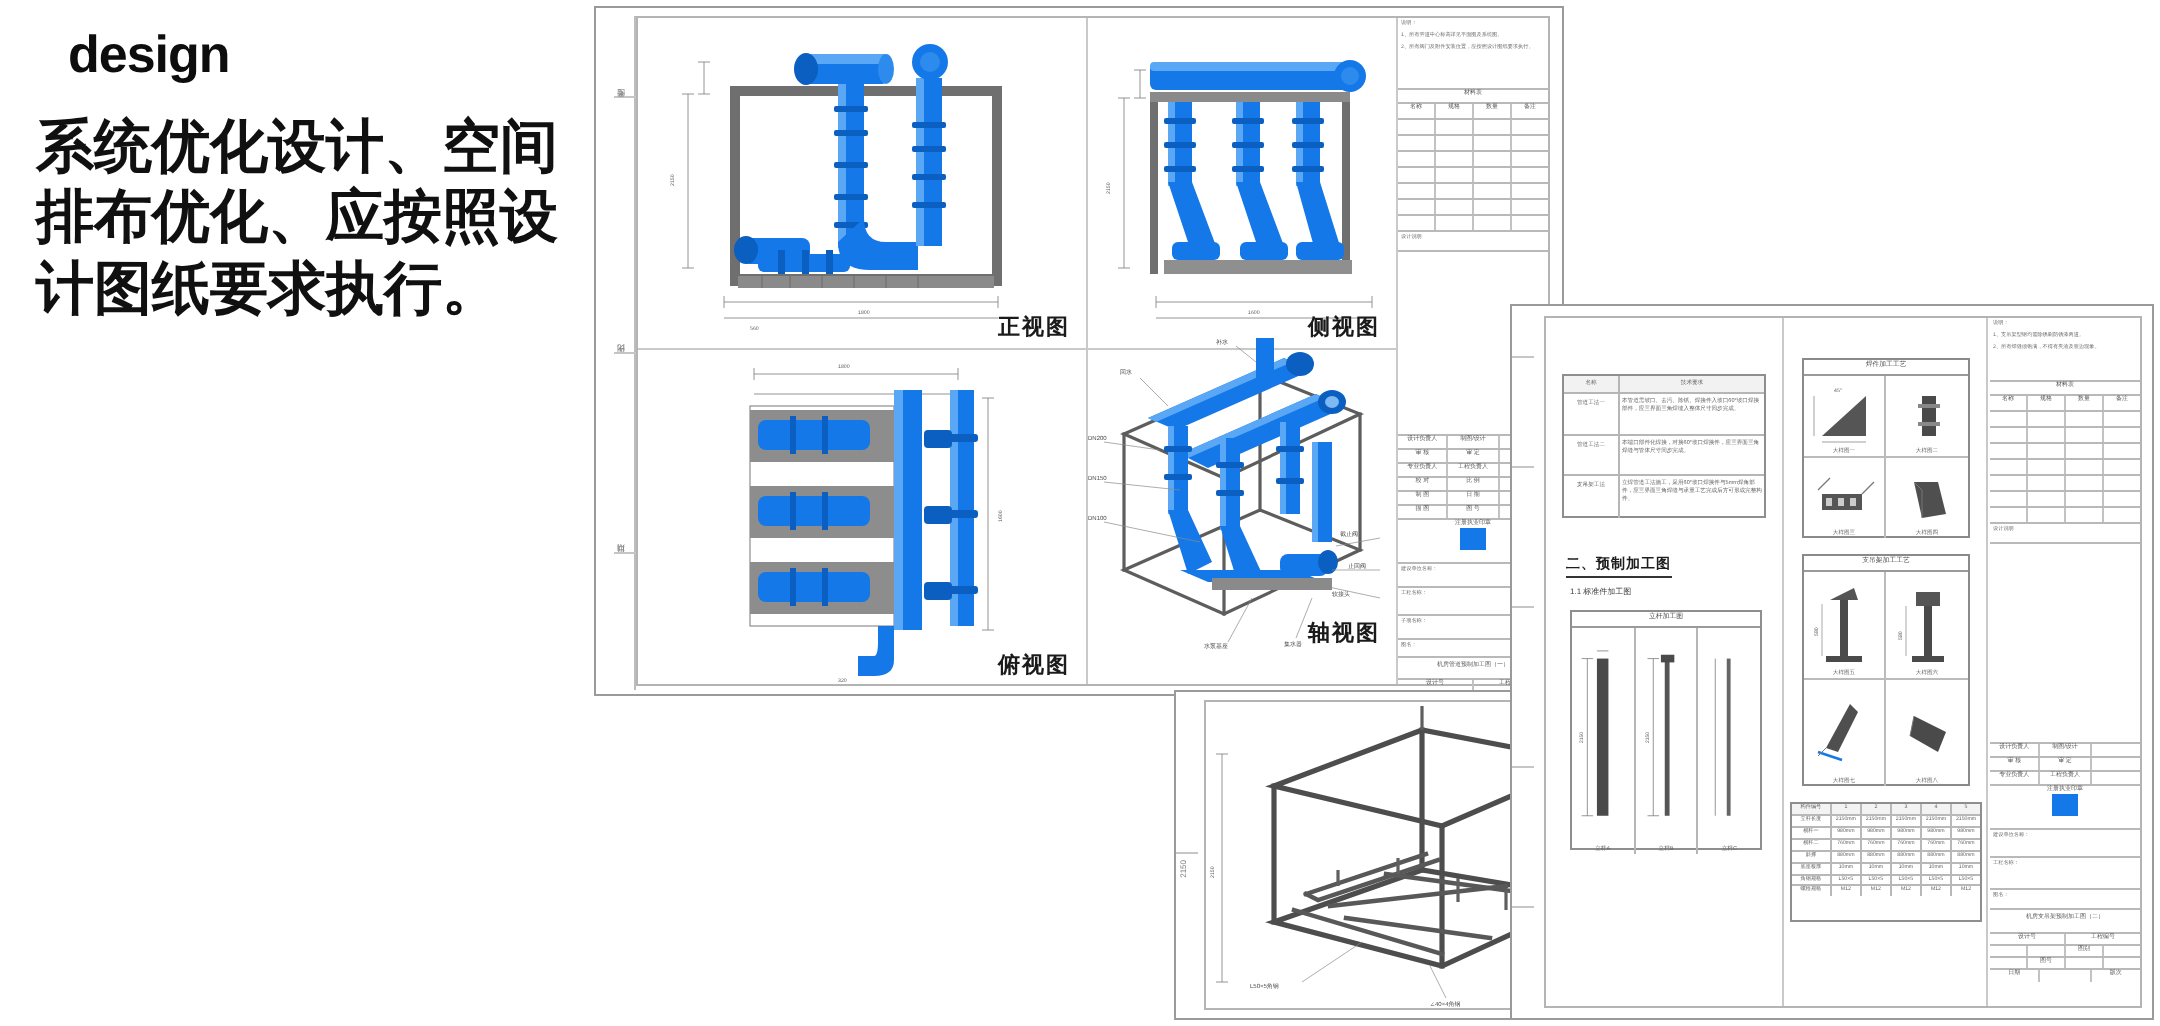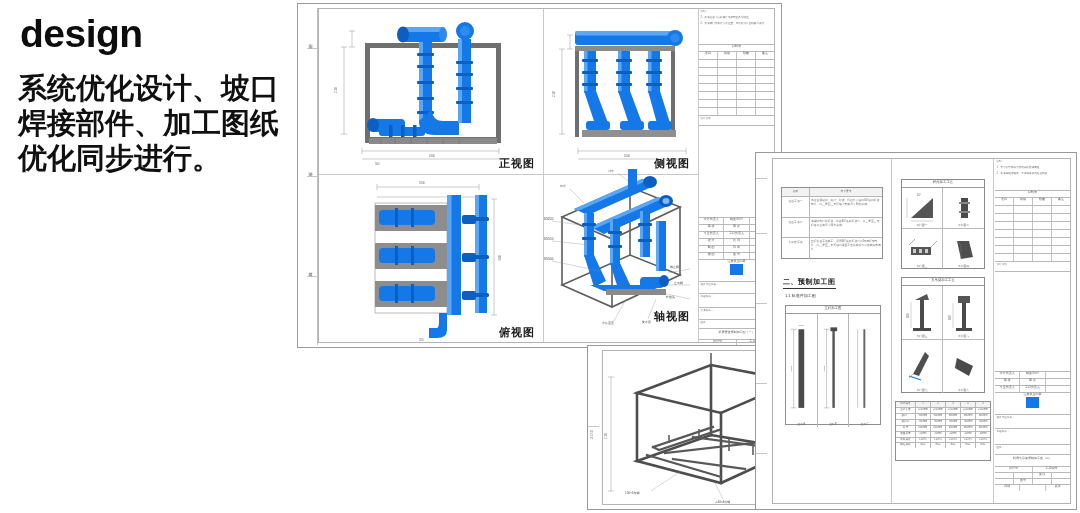--- a/index.html
+++ b/index.html
@@ -15,21 +15,21 @@
   .text-panel{
     position:absolute;left:18px;top:12px;width:268px;height:330px;
   }
   .t-line{
     font-weight:bold;color:#0d0d0d;line-height:1.04;
     letter-spacing:0px;white-space:nowrap;
   }
   .t-cn-title{font-size:41px;margin:0 0 2px 0;}
   .t-en1{font-size:39px;margin:4px 0 0 0;letter-spacing:-0.5px;}
   .t-en1 .cap{color:#ee1111;}
-  .t-en2{font-size:39px;margin:2px 0 0 2px;letter-spacing:-0.5px;}
+  .t-en2{font-size:26px;margin:2px 0 0 16px;letter-spacing:-0.5px;}
   .t-sub{
     margin-top:16px;font-size:29px;font-weight:bold;color:#101010;
     line-height:1.22;width:262px;
   }
 
   
   .sheet{position:absolute;background:#fff;border:1px solid #9a9a9a;box-sizing:border-box;}
   .sheet-inner{position:absolute;border:1px solid #b4b4b4;box-sizing:border-box;}
 
   
@@ -105,21 +105,21 @@
   .dimtxt{font-size:2.6px;fill:#5d5d5d;font-family:"Liberation Sans",sans-serif;}
   .calltxt{font-size:3px;fill:#4a4a4a;font-family:"Liberation Sans",sans-serif;}
 </style>
 </head>
 <body>
 
 <div class="stage">
 
   <div class="text-panel">
     <div class="t-line t-en2">design</div>
-    <div class="t-sub">系统优化设计、坡口焊接部件、加工图纸优化同步进行。</div>
+    <div class="t-sub">系统优化设计、空间排布优化、应按照设计图纸要求执行。</div>
   </div>
 
   <div class="sheet" id="sheet1">
     <div class="margin-strip">
       <div class="strip-tick" style="top:40px;"></div>
       <div class="strip-tick" style="top:168px;"></div>
       <div class="strip-tick" style="top:268px;"></div>
       <div class="strip-lab" style="top:44px;">图号</div>
       <div class="strip-lab" style="top:172px;">比例</div>
       <div class="strip-lab" style="top:272px;">日期</div>

